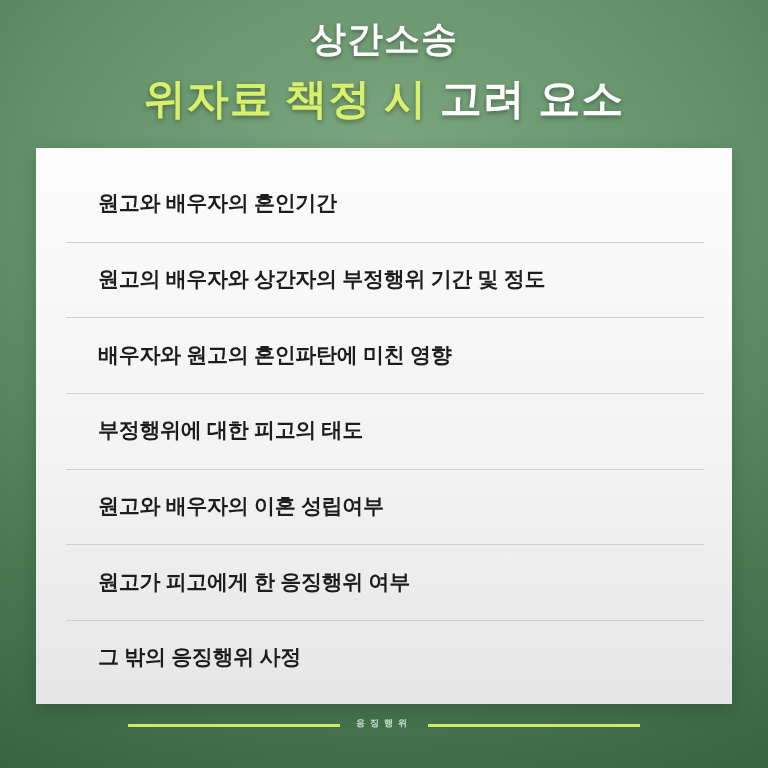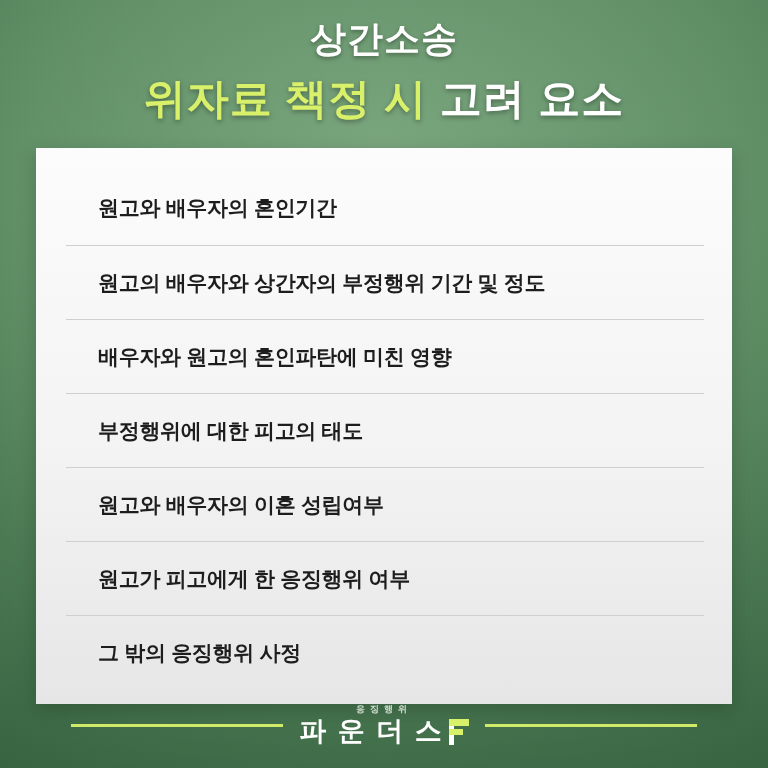--- a/index.html
+++ b/index.html
@@ -53,21 +53,21 @@
     z-index: 2;
     left: 36px;
     top: 148px;
     width: 696px;
     height: 556px;
     background: linear-gradient(180deg, #fcfcfc 0%, #f3f3f3 55%, #e6e6e6 100%);
     box-shadow: 0 6px 18px rgba(0,0,0,0.18);
     padding: 18px 28px 10px 30px;
     display: flex;
     flex-direction: column;
-    justify-content: center;
+    justify-content: space-between;
   }
   .row {
     height: 74px;
     display: flex;
     align-items: center;
     padding-left: 32px;
     position: relative;
   }
   .row + .row { border-top: 1px solid #cfcfcf; }
   .row-text {
@@ -169,25 +169,17 @@
     </div>
     <div class="row">
       <span class="row-text">그 밖의 응징행위 사정</span>
     </div>
   </div>
 
   <div class="footer">
     <div class="rule"></div>
     <div class="logo">
       <div class="logo-sub">응징행위</div>
-      <div class="logo-main">
-        <span class="logo-name">파 운 더 스</span>
-        <span class="logo-mark">
-          <i class="b3"></i>
-            <i class="b1"></i>
-            <i class="b2"></i>
-        </span>
-      </div>
     </div>
     <div class="rule"></div>
   </div>
 
 </div>
 
 </body></html>

